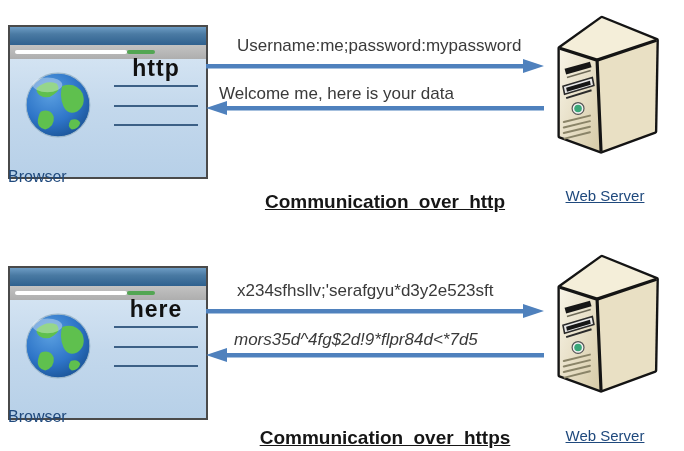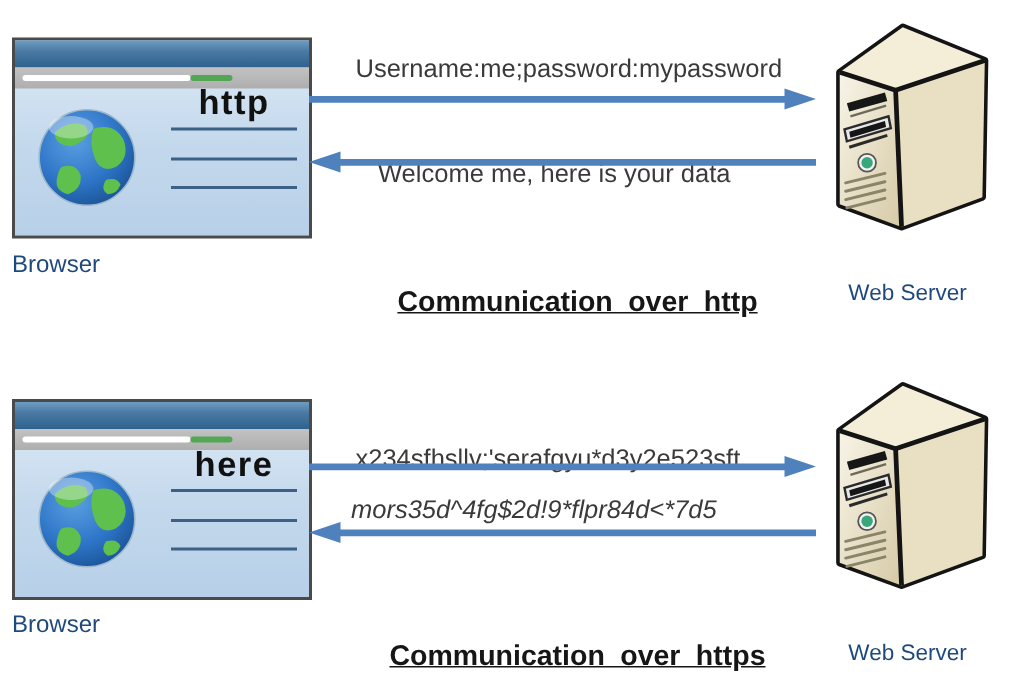--- a/index.html
+++ b/index.html
@@ -1,38 +1,38 @@
 <!DOCTYPE html>
 <html><head>
 <meta charset="utf-8">
 <style>
   html,body{margin:0;padding:0;background:#ffffff;}
   body{font-family:"Liberation Sans", sans-serif;}
   .canvas{position:relative;width:684px;height:451px;background:#ffffff;overflow:hidden;}
 
   
-  .browser{position:absolute;width:200px;height:134px;border:2px solid #4a4a4a;
+  .browser{position:absolute;width:200px;height:154px;border:2px solid #4a4a4a;
            background:linear-gradient(180deg,#ddeaf6 0%,#c3d8ec 55%,#b7d0e8 100%);
            box-sizing:border-box;}
   .titlebar{height:18px;background:linear-gradient(180deg,#6d9cc4 0%,#4a7aa3 40%,#2f618f 100%);}
   .toolbar{position:relative;height:14px;background:linear-gradient(180deg,#c2c2c2,#aeaeae);}
   .addressbar{position:absolute;left:5px;top:5px;width:112px;height:4px;background:#ffffff;border-radius:2px;}
   .progress{position:absolute;left:117px;top:5px;width:28px;height:4px;background:#53a653;border-radius:2px;}
   .bcontent{position:relative;height:98px;}
   .globe{position:absolute;left:14px;top:12px;}
   .protocol{position:absolute;left:96px;top:-4px;width:100px;text-align:center;
             font-size:23px;font-weight:600;color:#111111;letter-spacing:1px;}
   .tline{position:absolute;left:104px;width:84px;height:2px;background:#3c6086;}
   .tline.l1{top:26px;}
   .tline.l2{top:46px;}
   .tline.l3{top:65px;}
 
   
   .caption{position:absolute;width:200px;text-align:left;font-size:16px;color:#1f497d;}
-  .server-caption{position:absolute;width:130px;text-align:center;font-size:15px;color:#1f497d;}
+  .server-caption{position:absolute;width:130px;text-align:center;font-size:15px;color:#1f497d;text-decoration:underline;}
   .msg{position:absolute;font-size:17px;color:#3a3a3a;white-space:nowrap;}
   .sec-title{position:absolute;text-align:center;font-size:19px;font-weight:bold;color:#161616;
              text-decoration:underline;word-spacing:5px;white-space:nowrap;margin-top:41px;}
   .arrow{position:absolute;}
 </style>
 </head>
 <body>
 
 <div class="canvas">
 
@@ -64,21 +64,21 @@
       <div class="tline l3"></div>
     </div>
   </div>
   <div class="caption" style="left:8px;top:168px;">Browser</div>
 
   <div class="msg" style="left:237px;top:36px;">Username:me;password:mypassword</div>
   <svg class="arrow" style="left:206px;top:58px;" width="338" height="16" viewBox="0 0 338 16">
     <path d="M0,6 L317,6 L317,1 L338,8 L317,15 L317,10.5 L0,10.5 Z" fill="#4f81bd"></path>
   </svg>
 
-  <div class="msg" style="left:252px;top:84px;margin-top:22px;">Welcome me, here is your data</div>
+  <div class="msg" style="left:219px;top:84px;">Welcome me, here is your data</div>
   <svg class="arrow" style="left:206px;top:100px;" width="338" height="16" viewBox="0 0 338 16">
     <path d="M338,6 L21,6 L21,1 L0,8 L21,15 L21,10.5 L338,10.5 Z" fill="#4f81bd"></path>
   </svg>
 
   <div class="sec-title" style="left:250px;top:150px;width:270px;">Communication over http</div>
 
   <svg style="position:absolute;left:540px;top:4px;" width="130" height="182" viewBox="0 0 164 212">
     <defs>
       <linearGradient id="sfront1" x1="0" y1="0" x2="1" y2="1">
         <stop offset="0%" stop-color="#f8f4e7"></stop>
@@ -125,21 +125,21 @@
         <ellipse cx="22" cy="13" rx="14" ry="7" fill="#ffffff" opacity="0.35"></ellipse>
       </svg>
       <div class="protocol">here</div>
       <div class="tline l1"></div>
       <div class="tline l2"></div>
       <div class="tline l3"></div>
     </div>
   </div>
   <div class="caption" style="left:8px;top:408px;">Browser</div>
 
-  <div class="msg" style="left:237px;top:296px;text-align:center;">x234sfhsllv;'serafgyu*d3y2e523sft</div>
+  <div class="msg" style="left:237px;top:281px;text-align:center;">x234sfhsllv;'serafgyu*d3y2e523sft</div>
   <svg class="arrow" style="left:206px;top:303px;" width="338" height="16" viewBox="0 0 338 16">
     <path d="M0,6 L317,6 L317,1 L338,8 L317,15 L317,10.5 L0,10.5 Z" fill="#4f81bd"></path>
   </svg>
 
   <div class="msg" style="left:234px;top:330px;font-style:italic;">mors35d^4fg$2d!9*flpr84d&lt;*7d5</div>
   <svg class="arrow" style="left:206px;top:347px;" width="338" height="16" viewBox="0 0 338 16">
     <path d="M338,6 L21,6 L21,1 L0,8 L21,15 L21,10.5 L338,10.5 Z" fill="#4f81bd"></path>
   </svg>
 
   <div class="sec-title" style="left:245px;top:386px;width:280px;">Communication over https</div>

